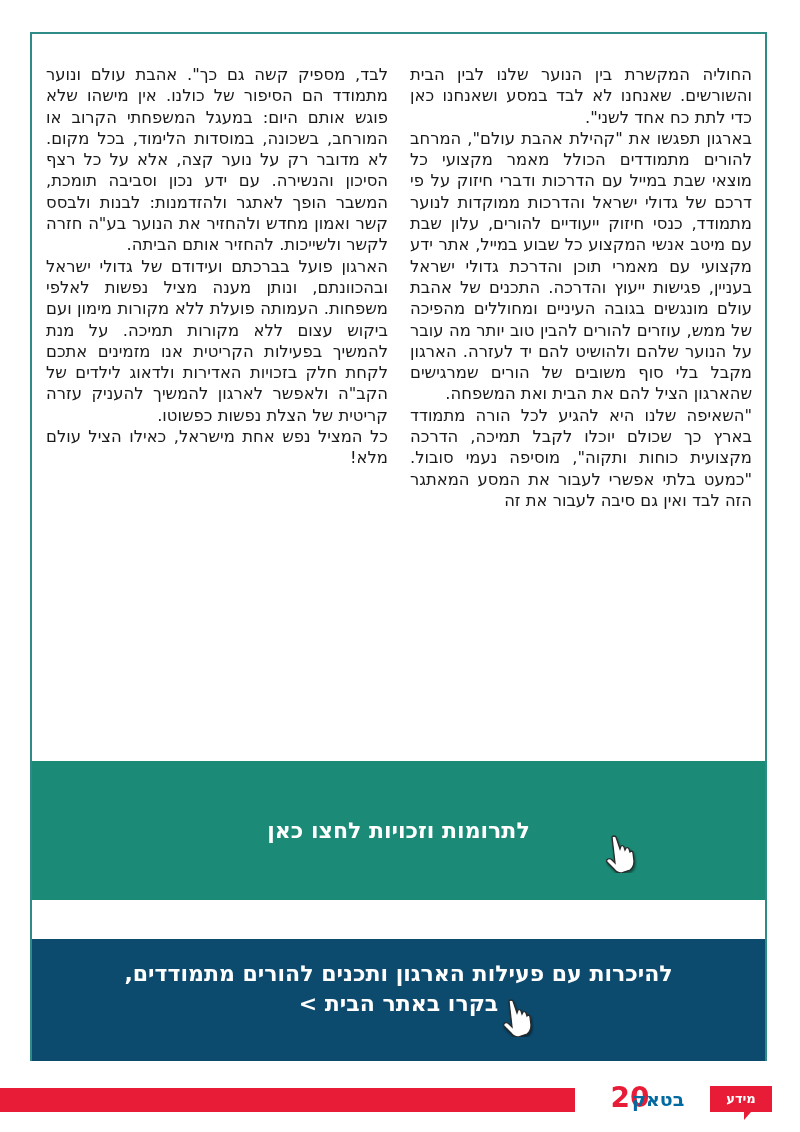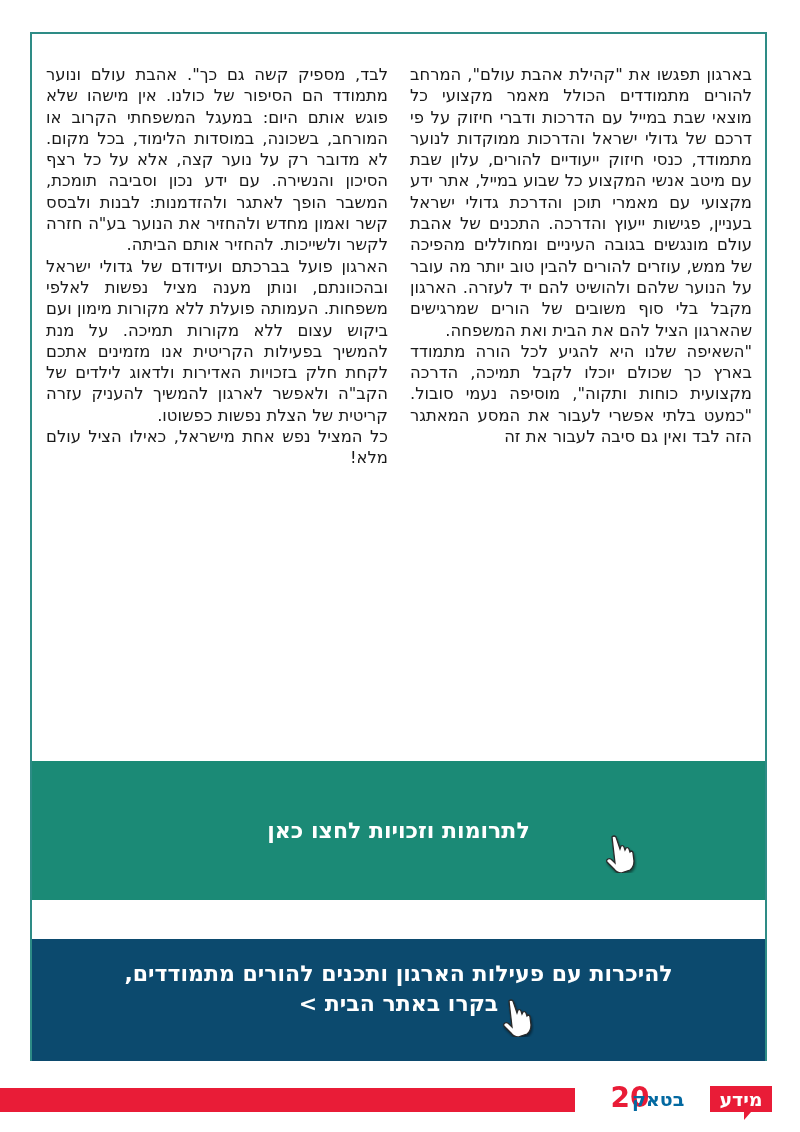--- a/index.html
+++ b/index.html
@@ -34,31 +34,32 @@
       color: #e91c37; font-weight: bold; font-size: 28px; line-height: 30px; text-align: center;
       font-family: "DejaVu Sans", sans-serif;
       padding-left: 29px;
     }
     .logo-text {
       position: absolute; left: 632px; top: 1086px; height: 26px; font-size: 19px; font-weight: bold;
       color: #0369a1; direction: rtl; line-height: 26px;
     }
     .logo-box {
       position: absolute; left: 710px; top: 1086px; width: 62px; height: 26px; background: #e91c37;
-      color: #fff; font-weight: bold; font-size: 19px; line-height: 26px; text-align: center; direction: rtl;
+      color: #fff; font-weight: bold; font-size: 13px; line-height: 26px; text-align: center; direction: rtl;
     }
     .logo-tail { position: absolute; left: 744px; top: 1112px; width: 0; height: 0;
       border-left: 7px solid #e91c37; border-bottom: 8px solid transparent; }
   </style>
 </head>
 <body>
 
 <div class="frame">
   <div class="columns">
     <div class="col">
+      <p>החוליה המקשרת בין הנוער שלנו לבין הבית והשורשים. שאנחנו לא לבד במסע ושאנחנו כאן כדי לתת כח אחד לשני".</p>
       <p>בארגון תפגשו את "קהילת אהבת עולם", המרחב להורים מתמודדים הכולל מאמר מקצועי כל מוצאי שבת במייל עם הדרכות ודברי חיזוק על פי דרכם של גדולי ישראל והדרכות ממוקדות לנוער מתמודד, כנסי חיזוק ייעודיים להורים, עלון שבת עם מיטב אנשי המקצוע כל שבוע במייל, אתר ידע מקצועי עם מאמרי תוכן והדרכת גדולי ישראל בעניין, פגישות ייעוץ והדרכה. התכנים של אהבת עולם מונגשים בגובה העיניים ומחוללים מהפיכה של ממש, עוזרים להורים להבין טוב יותר מה עובר על הנוער שלהם ולהושיט להם יד לעזרה. הארגון מקבל בלי סוף משובים של הורים שמרגישים שהארגון הציל להם את הבית ואת המשפחה.</p>
       <p>"השאיפה שלנו היא להגיע לכל הורה מתמודד בארץ כך שכולם יוכלו לקבל תמיכה, הדרכה מקצועית כוחות ותקוה", מוסיפה נעמי סובול. "כמעט בלתי אפשרי לעבור את המסע המאתגר הזה לבד ואין גם סיבה לעבור את זה</p>
     </div>
     <div class="col">
       <p>לבד, מספיק קשה גם כך". אהבת עולם ונוער מתמודד הם הסיפור של כולנו. אין מישהו שלא פוגש אותם היום: במעגל המשפחתי הקרוב או המורחב, בשכונה, במוסדות הלימוד, בכל מקום. לא מדובר רק על נוער קצה, אלא על כל רצף הסיכון והנשירה. עם ידע נכון וסביבה תומכת, המשבר הופך לאתגר ולהזדמנות: לבנות ולבסס קשר ואמון מחדש ולהחזיר את הנוער בע"ה חזרה לקשר ולשייכות. להחזיר אותם הביתה.</p>
       <p class="gap">הארגון פועל בברכתם ועידודם של גדולי ישראל ובהכוונתם, ונותן מענה מציל נפשות לאלפי משפחות. העמותה פועלת ללא מקורות מימון ועם ביקוש עצום ללא מקורות תמיכה. על מנת להמשיך בפעילות הקריטית אנו מזמינים אתכם לקחת חלק בזכויות האדירות ולדאוג לילדים של הקב"ה ולאפשר לארגון להמשיך להעניק עזרה קריטית של הצלת נפשות כפשוטו.</p>
       <p>כל המציל נפש אחת מישראל, כאילו הציל עולם מלא!</p>
     </div>
   </div>
 

